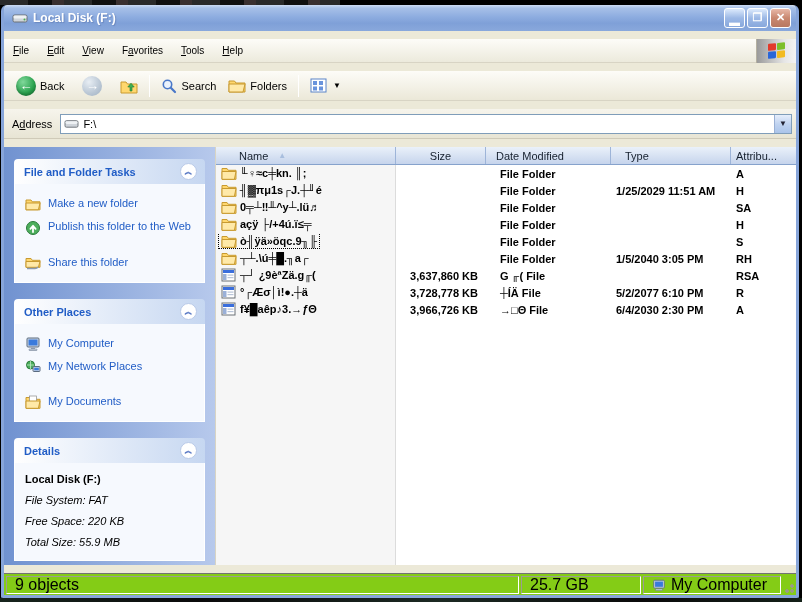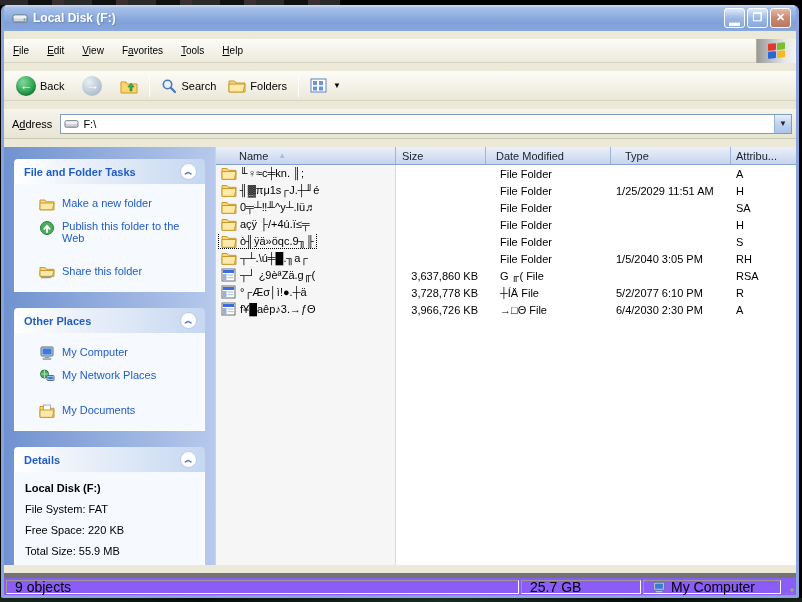--- a/index.html
+++ b/index.html
@@ -60,55 +60,55 @@
 
   
   .main { flex:1; display:flex; overflow:hidden; }
   .sidebar { width:211px; flex:0 0 auto; background:linear-gradient(to right,#7092d0,#b7c9ec); padding:12px 10px; overflow:hidden; }
   .section { margin-bottom:16px; }
   .section-header { height:25px; border-radius:4px 4px 0 0; display:flex; align-items:center; justify-content:space-between;
     padding:0 8px 0 10px; background:linear-gradient(to right,#ffffff,#c6d7f1); }
   .section-title { color:#215dc6; font-weight:bold; font-size:11px; }
   .chevron { width:17px; height:17px; border-radius:50%; background:#fff; border:1px solid #b9cae8;
     display:flex; align-items:center; justify-content:center; color:#4d6fc0; font-size:8px; font-weight:bold; line-height:.5; flex-direction:column; }
-  .section-body { background:#f6f9fe; padding:8px 8px 8px 24px; border:1px solid #fff; border-top:none; }
+  .section-body { background:#f6f9fe; padding:8px 8px 8px 10px; border:1px solid #fff; border-top:none; }
   .task-item { display:flex; gap:7px; margin:5px 0 9px 0; font-size:11px; color:#215dc6; align-items:flex-start; }
   .task-item:last-child { margin-bottom:4px;margin-top:21px; }
   .task-item .ticon16 { flex:0 0 16px; }
   .details-body { background:#f6f9fe; padding:10px 8px 12px 10px; border:1px solid #fff; border-top:none; font-size:11px; color:#000; }
   .details-name { font-weight:bold; }
   .details-sub { margin-bottom:12px; }
-  .details-line { margin-top:9px; }
+  .details-line { margin-top:9px;font-style:italic; }
 
   
   .filelist { flex:1; background:#fff; position:relative; overflow:hidden; border-left:1px solid #d8d4c4; }
   .col-underlay { position:absolute; left:0; top:18px; bottom:0; width:180px; background:#f6f6f6; border-right:1px solid #dcdcdc; }
   .list-header { position:relative; display:flex; height:18px; font-size:11px; color:#16202e;
     background:linear-gradient(to bottom,#eaf1fa,#c6d4ec); border-bottom:1px solid #86a2cc; }
   .hcell { display:flex; align-items:center; padding:0 6px; border-right:1px solid #9db4d8; }
   .hcell.c0 { width:180px; padding-left:23px; }
-  .hcell.c1 { width:90px; justify-content:flex-start; }
+  .hcell.c1 { width:90px; justify-content:center; }
   .hcell.c2 { width:120px; padding-left:14px; }
   .hcell.c3 { width:125px; padding-left:10px; }
   .hcell.c4 { flex:1; border-right:none; padding-left:5px; }
   .sort-arrow { margin-left:10px; font-size:8px; color:#a8bede; }
   .rows { position:relative; }
   .row { display:flex; height:17px; font-size:11px; color:#000; align-items:center; }
-  .cell { overflow:hidden; white-space:nowrap; }
+  .cell { overflow:hidden; white-space:nowrap;font-weight:bold; }
   .cell.name { width:180px; padding-left:3px; }
   .name-box { display:inline-flex; align-items:center; gap:3px; padding:0 2px; }
   .row.selected .name-box { outline:1px dotted #000; }
   .cell.size { width:90px; text-align:right; padding-right:8px; }
   .cell.type { width:120px; padding-left:14px; }
   .cell.date { width:125px; padding-left:10px; }
   .cell.attr { flex:1; padding-left:5px; }
   .row .icon16 { width:16px; height:14px; flex:0 0 16px; display:inline-flex; }
 
   
-  .statusbar { height:22px; flex:0 0 auto; background:#8b5cf6; border-top:5px solid #737373; display:flex; font-size:14px; color:#000; }
+  .statusbar { height:22px; flex:0 0 auto; background:#84cc16; border-top:1px solid #737373; display:flex; font-size:16px; color:#000; }
   .pane { border:1px solid; border-color:#9d9c91 #fff #fff #9d9c91; margin:2px 0 1px 2px; display:flex; align-items:center; padding:0 8px; }
   .pane.p1 { flex:1; }
   .pane.p2 { width:120px; }
   .pane.p3 { width:138px; gap:5px; }
   .grip { width:14px; margin:2px 1px 1px 0; background:
     radial-gradient(circle at 11px 15px,#9a9a8a 1.5px,transparent 2px),
     radial-gradient(circle at 11px 10px,#9a9a8a 1.5px,transparent 2px),
     radial-gradient(circle at 6px 15px,#9a9a8a 1.5px,transparent 2px); }
   u { text-decoration:underline; }
 </style>

